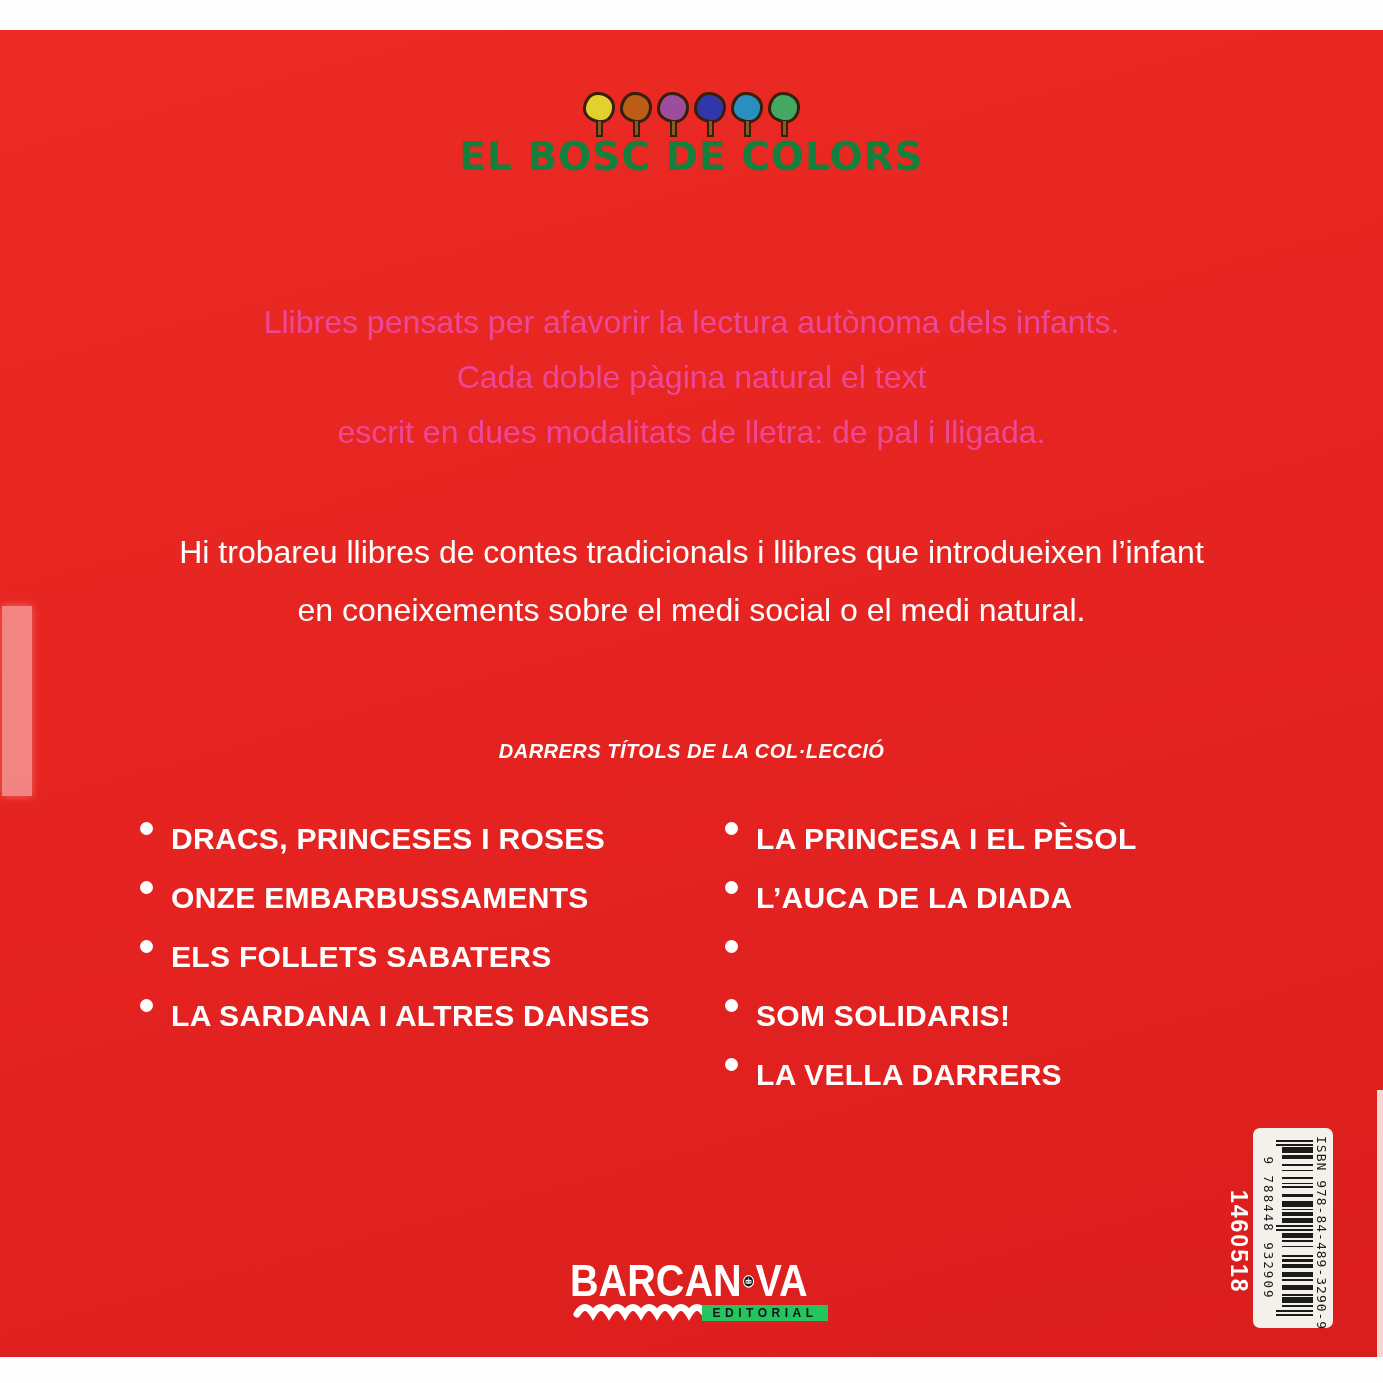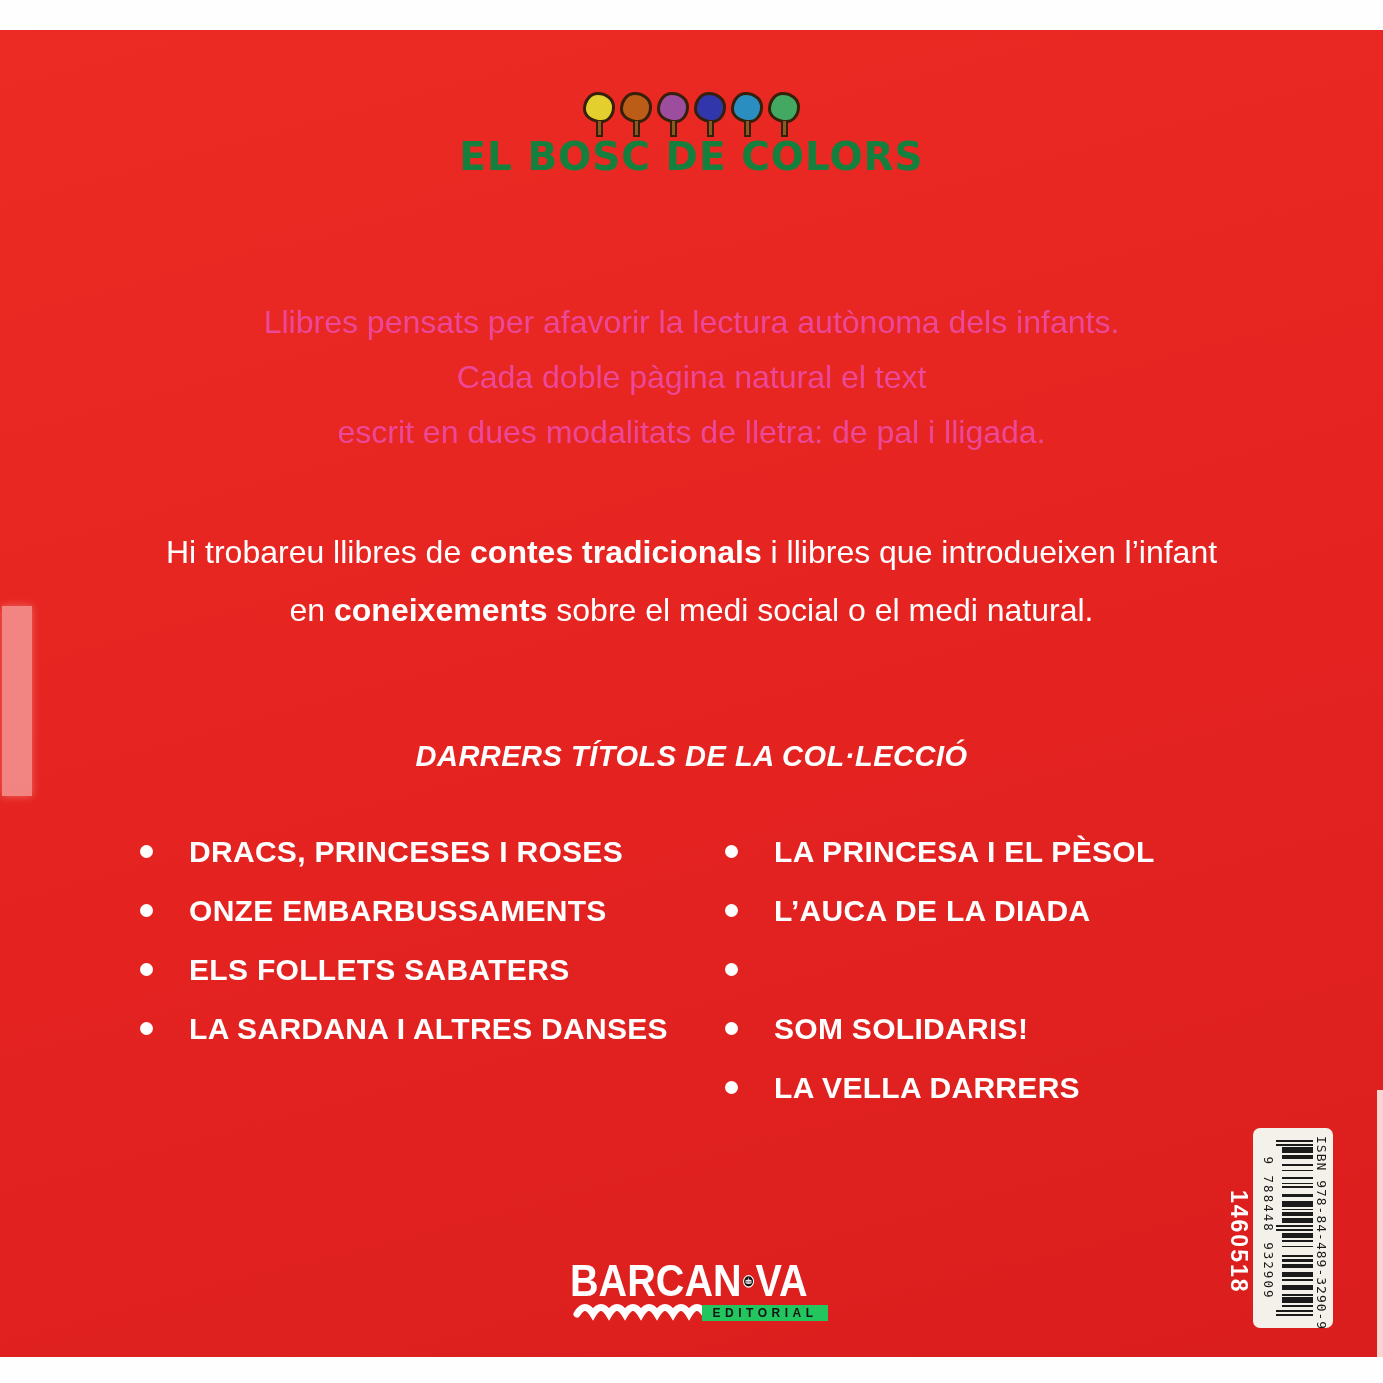--- a/index.html
+++ b/index.html
@@ -35,34 +35,34 @@
     font-family:"DejaVu Sans",sans-serif;font-weight:bold;font-size:39px;letter-spacing:1px;
   }
 
   
   .intro{position:absolute;left:0;right:0;top:295px;text-align:center;color:#ec4899;
          font-size:32px;}
   .intro p{margin:0;line-height:55px;}
   .about{position:absolute;left:0;right:0;top:523px;text-align:center;color:#ffffff;
          font-size:32px;}
   .about p{margin:0;line-height:58px;}
-  .about b{font-weight:bold;}
+  .about b{font-weight:normal;}
 
   .collection-heading{
     position:absolute;left:0;right:0;top:740px;text-align:center;color:#ffffff;
-    font-size:29px;font-weight:bold;font-style:italic;letter-spacing:.5px;
+    font-size:20px;font-weight:bold;font-style:italic;letter-spacing:.5px;
   }
 
   
   .columns{position:absolute;left:140px;top:822px;width:1140px;display:flex;
            color:#ffffff;font-weight:bold;font-size:30px;letter-spacing:.3px;}
   .columns ul{list-style:none;margin:0;padding:0;}
   .col-left{width:585px;}
   .col-right{flex:1;}
-  .columns li{height:59px;display:flex;align-items:center;gap:18px;}
+  .columns li{height:59px;display:flex;}
   .bullet{width:13px;height:13px;border-radius:50%;background:#ffffff;margin-right:18px;flex:none;}
 
   
   .publisher{position:absolute;left:570px;top:1258px;width:270px;height:72px;color:#ffffff;}
   .pub-name{display:flex;align-items:center;font-weight:bold;font-size:45px;line-height:1;
             transform:scaleX(.88);transform-origin:left center;letter-spacing:0;}
   .pub-name .o-icon{margin:0 1px;display:block;}
   .pub-wave{position:absolute;left:2px;top:41px;}
   .editorial-bar{position:absolute;left:132px;top:47px;width:126px;height:16px;background:#22c55e;
                  color:#151515;font-size:12px;font-weight:bold;letter-spacing:4.5px;

